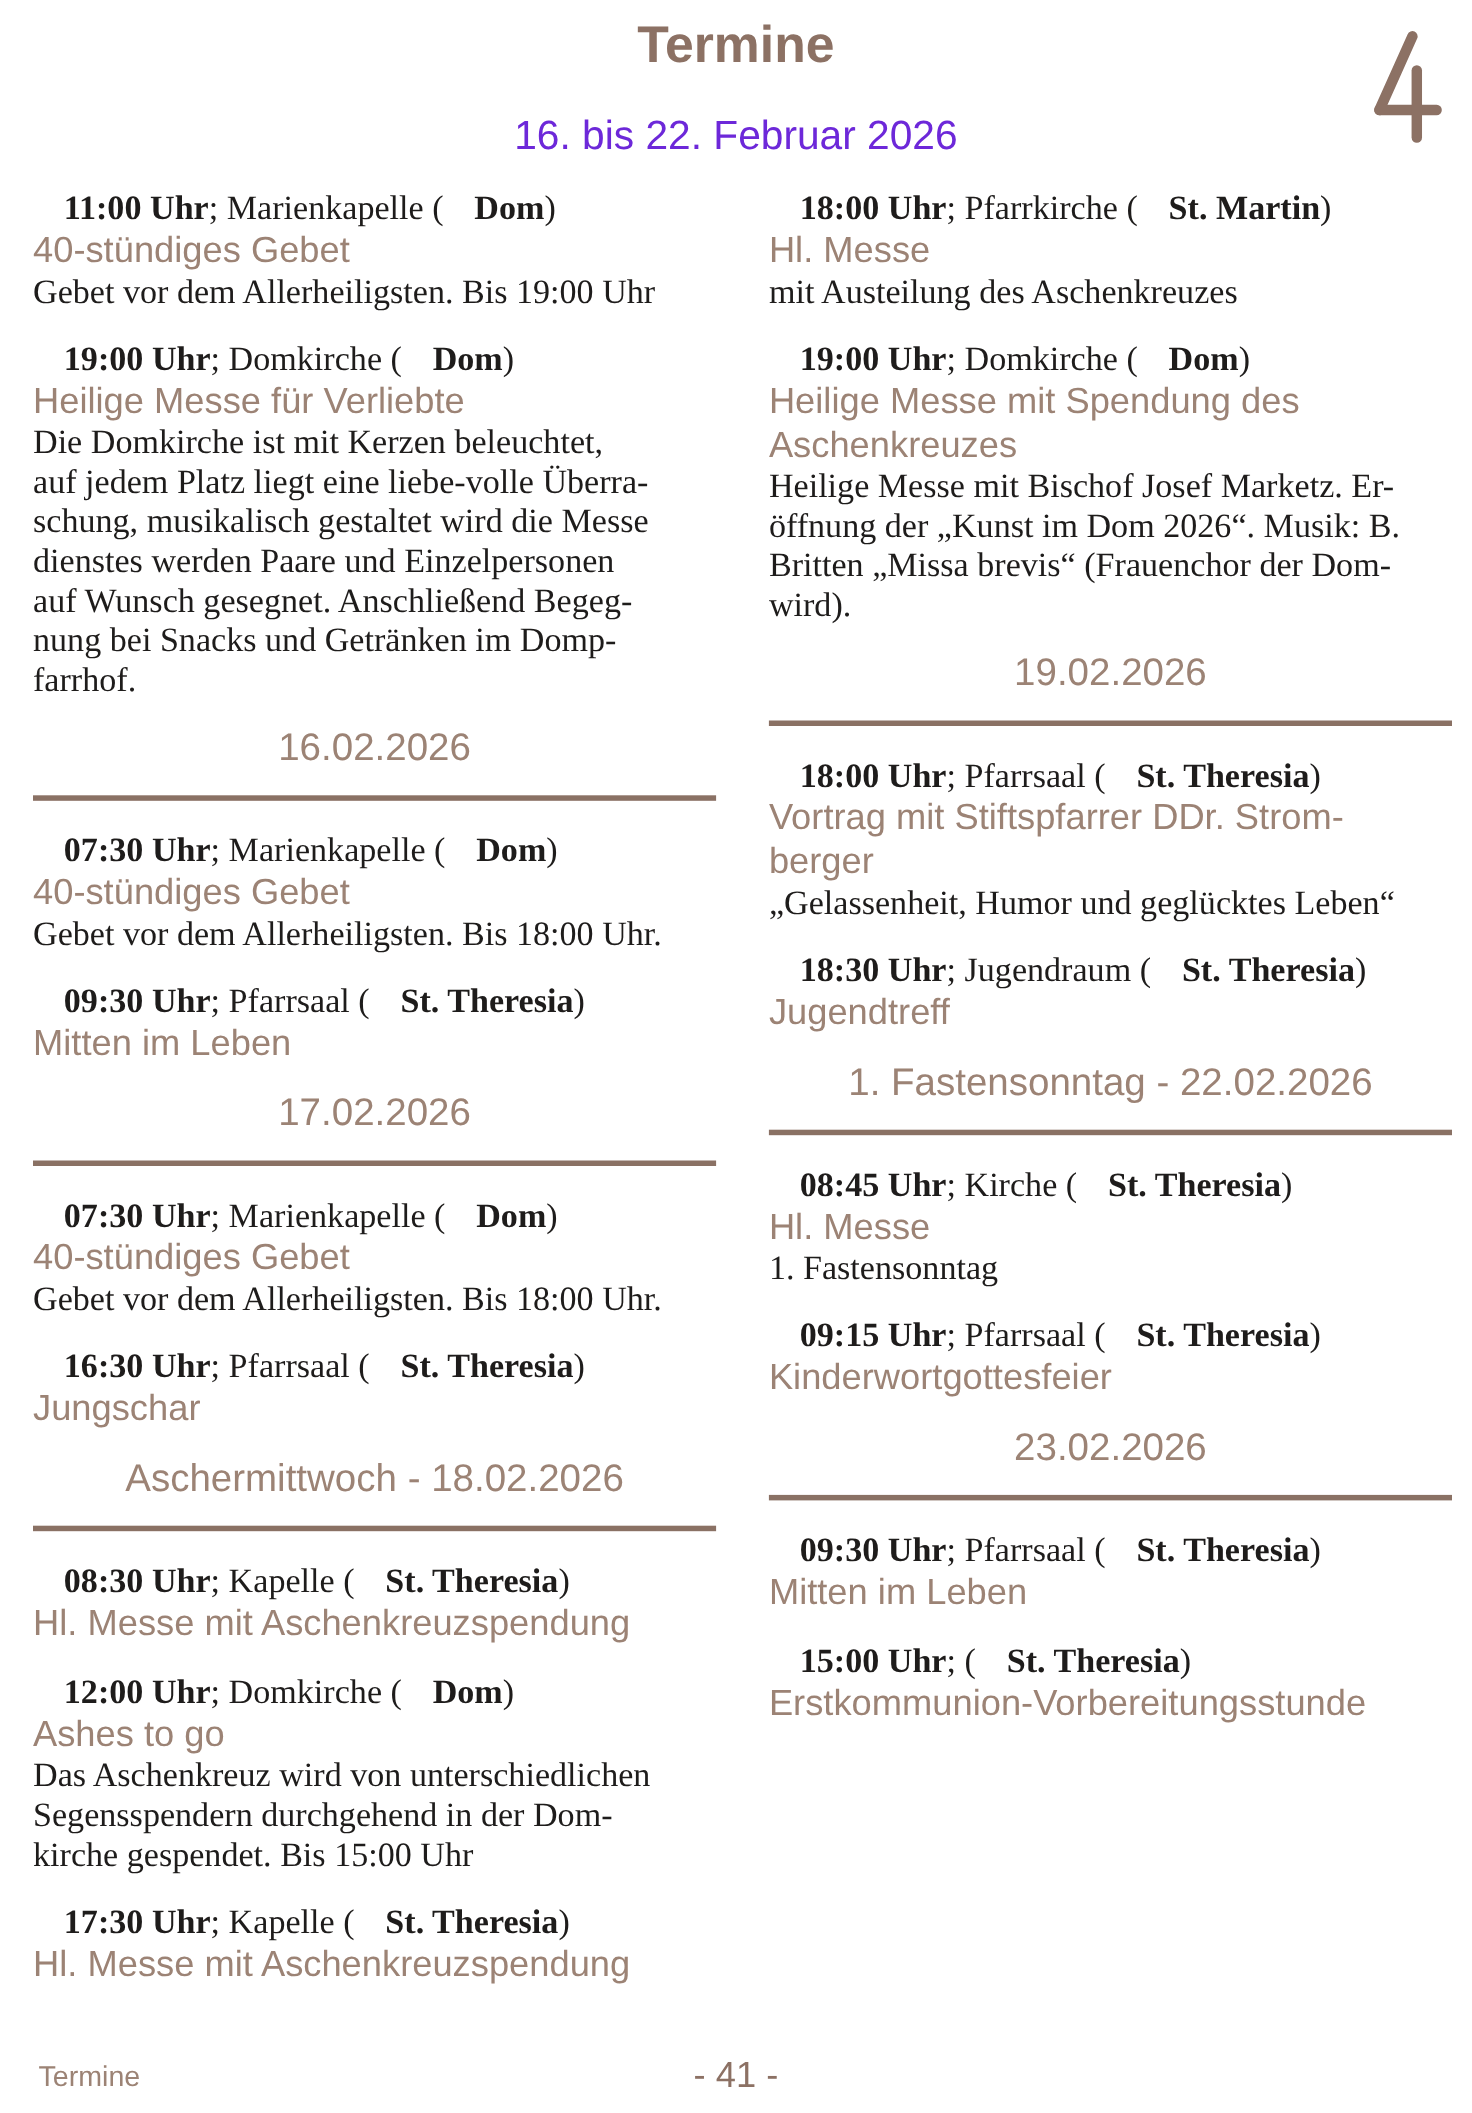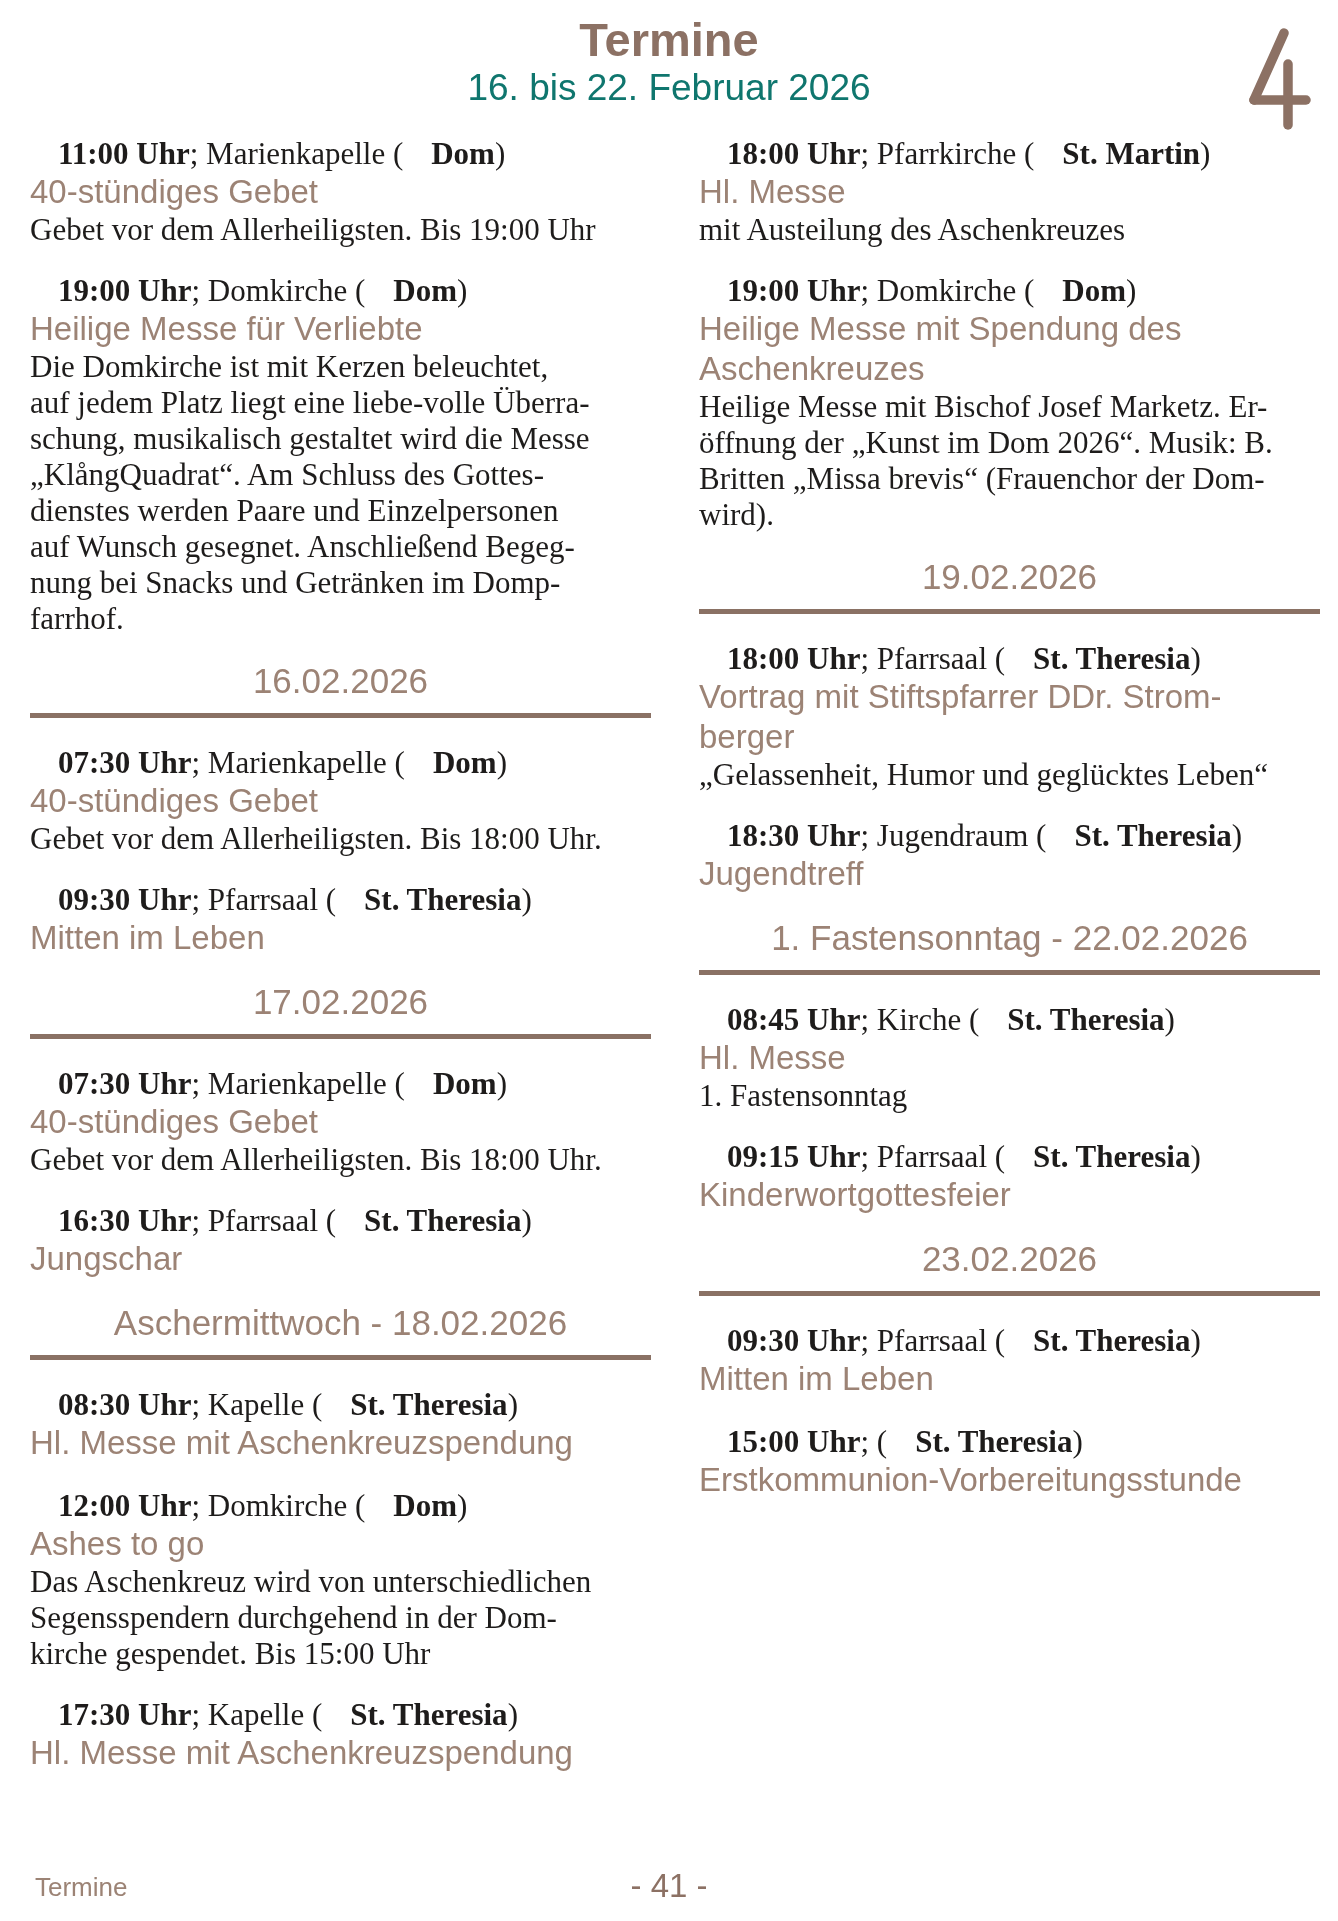--- a/index.html
+++ b/index.html
@@ -17,21 +17,22 @@
     font-family:"Liberation Sans", sans-serif;
     font-weight:bold;
     font-size:47px;
     line-height:1.12;
     color:#8c7164;
   }
   .page-subtitle{
     font-family:"Liberation Sans", sans-serif;
     font-size:37px;
     line-height:1.15;
-    color:#0f766e;
+    color:#6d28d9;
+    margin-top:35px;
   }
   .logo{ position:absolute; top:26px; right:26px; width:76px; height:104px; }
   .content{
     display:flex;
     gap:48px;
     padding:0 18px 0 30px;
     margin-top:26px;
   }
   .col{ width:621px; flex:0 0 621px; }
   .event{ margin-bottom:24px; }
@@ -50,21 +51,21 @@
     white-space:nowrap;
   }
   .event-desc{
     font-family:"Liberation Serif", serif;
     font-size:31px;
     line-height:36px;
     white-space:nowrap;
   }
   .section-header{
     border-bottom:5px solid #8a7164;
-    padding-bottom:12px;
+    padding-bottom:23px;
     margin:8px 0 26px 0;
     text-align:center;
   }
   .section-title{
     font-family:"Liberation Sans", sans-serif;
     font-size:35px;
     line-height:40px;
     color:#9c8375;
   }
   .footer{ position:absolute; left:0; right:0; bottom:16px; height:40px; }
@@ -102,21 +103,20 @@
           <div class="event-meta"><b>11:00 Uhr</b><span>; Marienkapelle (</span><b>Dom</b><span>)</span></div>
           <div class="event-title">40-stündiges Gebet</div>
           <div class="event-desc">Gebet vor dem Allerheiligsten. Bis 19:00 Uhr</div>
         </div>
         <div class="event">
           <div class="event-meta"><b>19:00 Uhr</b><span>; Domkirche (</span><b>Dom</b><span>)</span></div>
           <div class="event-title">Heilige Messe für Verliebte</div>
           <div class="event-desc">Die Domkirche ist mit Kerzen beleuchtet,</div>
           <div class="event-desc">auf jedem Platz liegt eine liebe-volle Überra-</div>
           <div class="event-desc">schung, musikalisch gestaltet wird die Messe</div>
-          <div class="event-desc">„KlångQuadrat“. Am Schluss des Gottes-</div>
           <div class="event-desc">dienstes werden Paare und Einzelpersonen</div>
           <div class="event-desc">auf Wunsch gesegnet. Anschließend Begeg-</div>
           <div class="event-desc">nung bei Snacks und Getränken im Domp-</div>
           <div class="event-desc">farrhof.</div>
         </div>
         <div class="section-header">
           <div class="section-title">16.02.2026</div>
         </div>
         <div class="event">
           <div class="event-meta"><b>07:30 Uhr</b><span>; Marienkapelle (</span><b>Dom</b><span>)</span></div>

